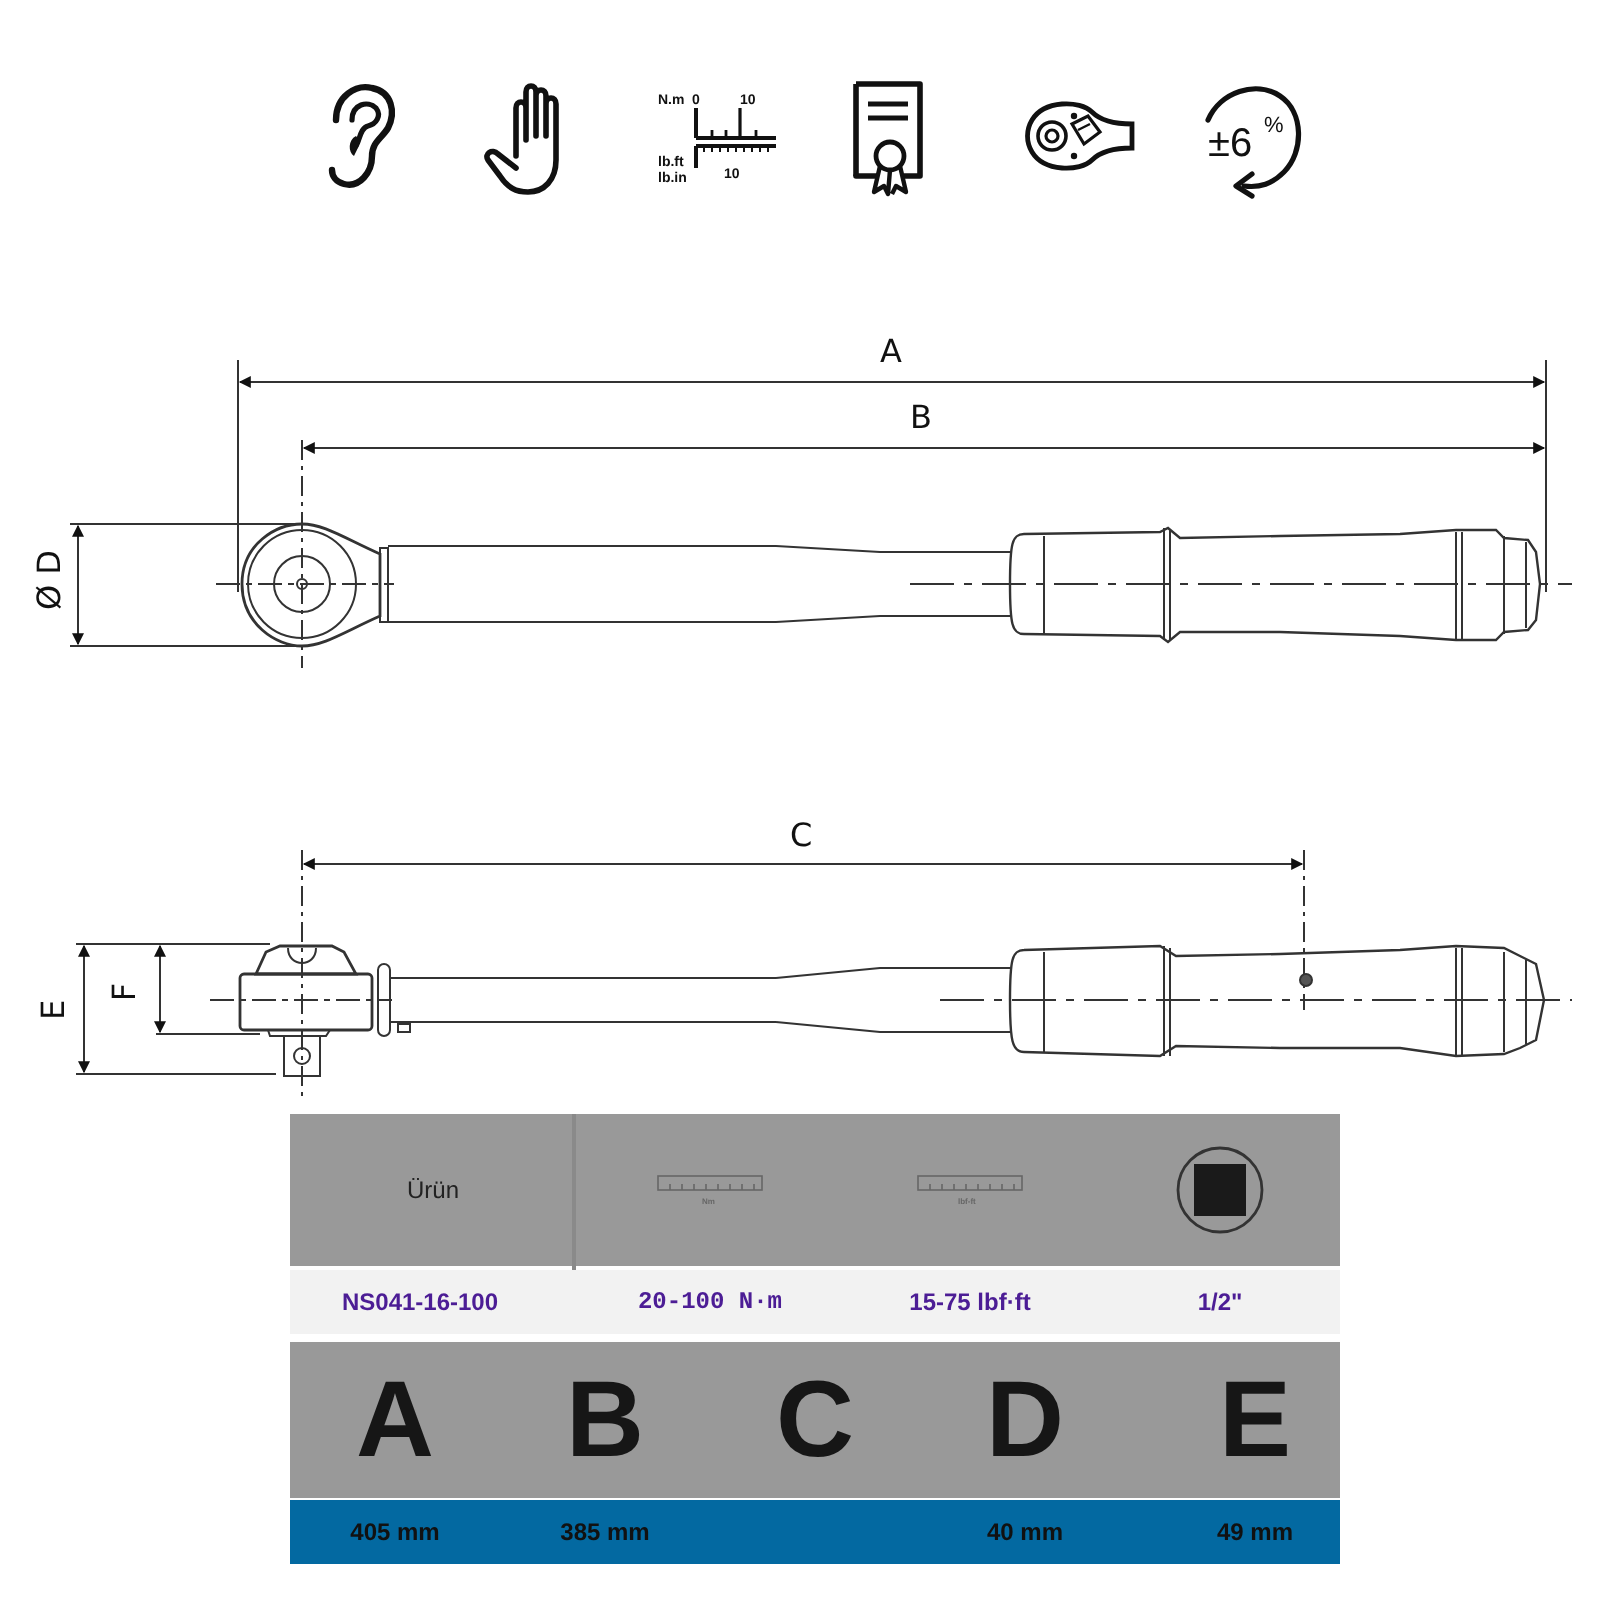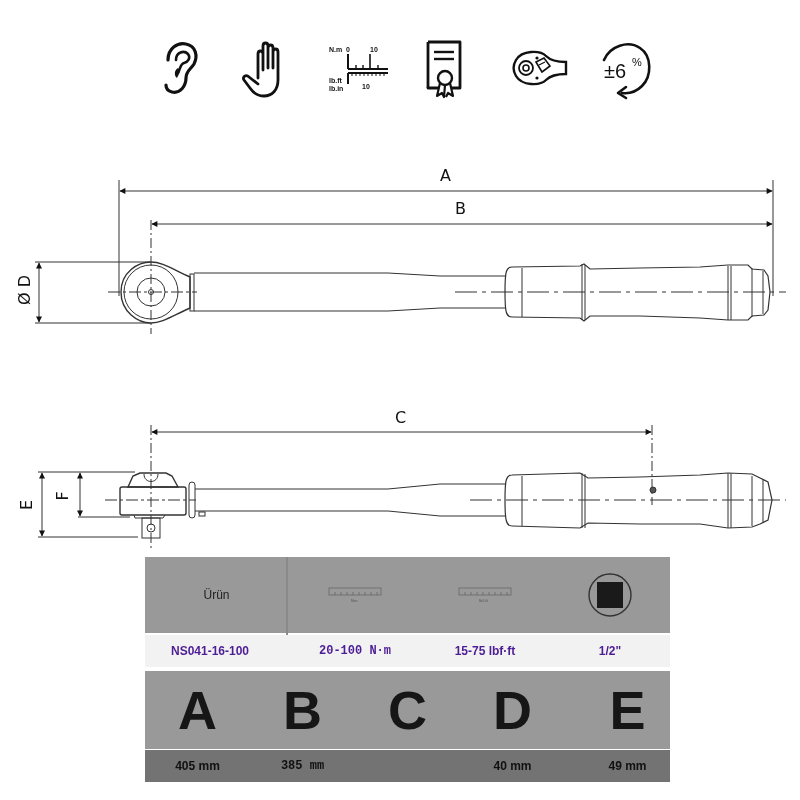--- a/index.html
+++ b/index.html
@@ -13,21 +13,21 @@
   .tbl { position: absolute; left: 145px; width: 525px; }
   .t-head { position: absolute; top: 557px; height: 76px; background: #999999; }
   .t-row  { position: absolute; top: 635px; height: 32px; background: #f2f2f2; }
   .t-cell { position: absolute; display: flex; align-items: center; justify-content: center;
             font-size: 12px; font-weight: bold; color: #4c1d95; }
   .t-head-label { font-size: 12px; font-weight: normal; color: #222; }
   .divider { position: absolute; width: 2px; background: #8a8a8a; }
   .letters { position: absolute; top: 671px; left: 145px; width: 525px; height: 78px; background: #999999; }
   .letter { position: absolute; top: 0; height: 78px; display: flex; align-items: center; justify-content: center;
             font-family: "Liberation Sans", sans-serif; font-weight: bold; font-size: 54px; color: #161616; }
-  .vals { position: absolute; top: 750px; left: 145px; width: 525px; height: 32px; background: #737373; }
+  .vals { position: absolute; top: 750px; left: 145px; width: 525px; height: 32px; background: #0369a1; }
   .val { position: absolute; top: 0; height: 32px; display: flex; align-items: center; justify-content: center;
          font-size: 12px; font-weight: bold; color: #111; }
 </style>
 </head>
 <body>
 
 <div class="icon" style="left:152px;">
   <svg width="60" height="62" viewBox="0 0 60 62">
     <path d="M16 22 C16 10 26 4 34 6 C44 8 46 18 42 26 C39 31 34 33 34 40 C34 48 28 56 20 54 C16 53 14 50 14 47" fill="none" stroke="#111" stroke-width="3.2" stroke-linecap="round"></path>
     <path d="M24 22 C24 14 32 12 36 16 C39 20 36 24 32 25 C28 26 28 32 26 35" fill="none" stroke="#111" stroke-width="2.6" stroke-linecap="round"></path>
@@ -221,16 +221,16 @@
 
 <div class="letters">
   <div class="letter" style="left:0; width:105px;">A</div>
   <div class="letter" style="left:105px; width:105px;">B</div>
   <div class="letter" style="left:210px; width:105px;">C</div>
   <div class="letter" style="left:315px; width:105px;">D</div>
   <div class="letter" style="left:430px; width:105px;">E</div>
 </div>
 <div class="vals">
   <div class="val" style="left:0; width:105px;">405 mm</div>
-  <div class="val" style="left:105px; width:105px;font-family:Liberation Mono, monospace;">385 mm</div>
+  <div class="val" style="left:105px; width:105px;">385 mm</div>
   <div class="val" style="left:315px; width:105px;">40 mm</div>
   <div class="val" style="left:430px; width:105px;">49 mm</div>
 </div>
 
 </body></html>

